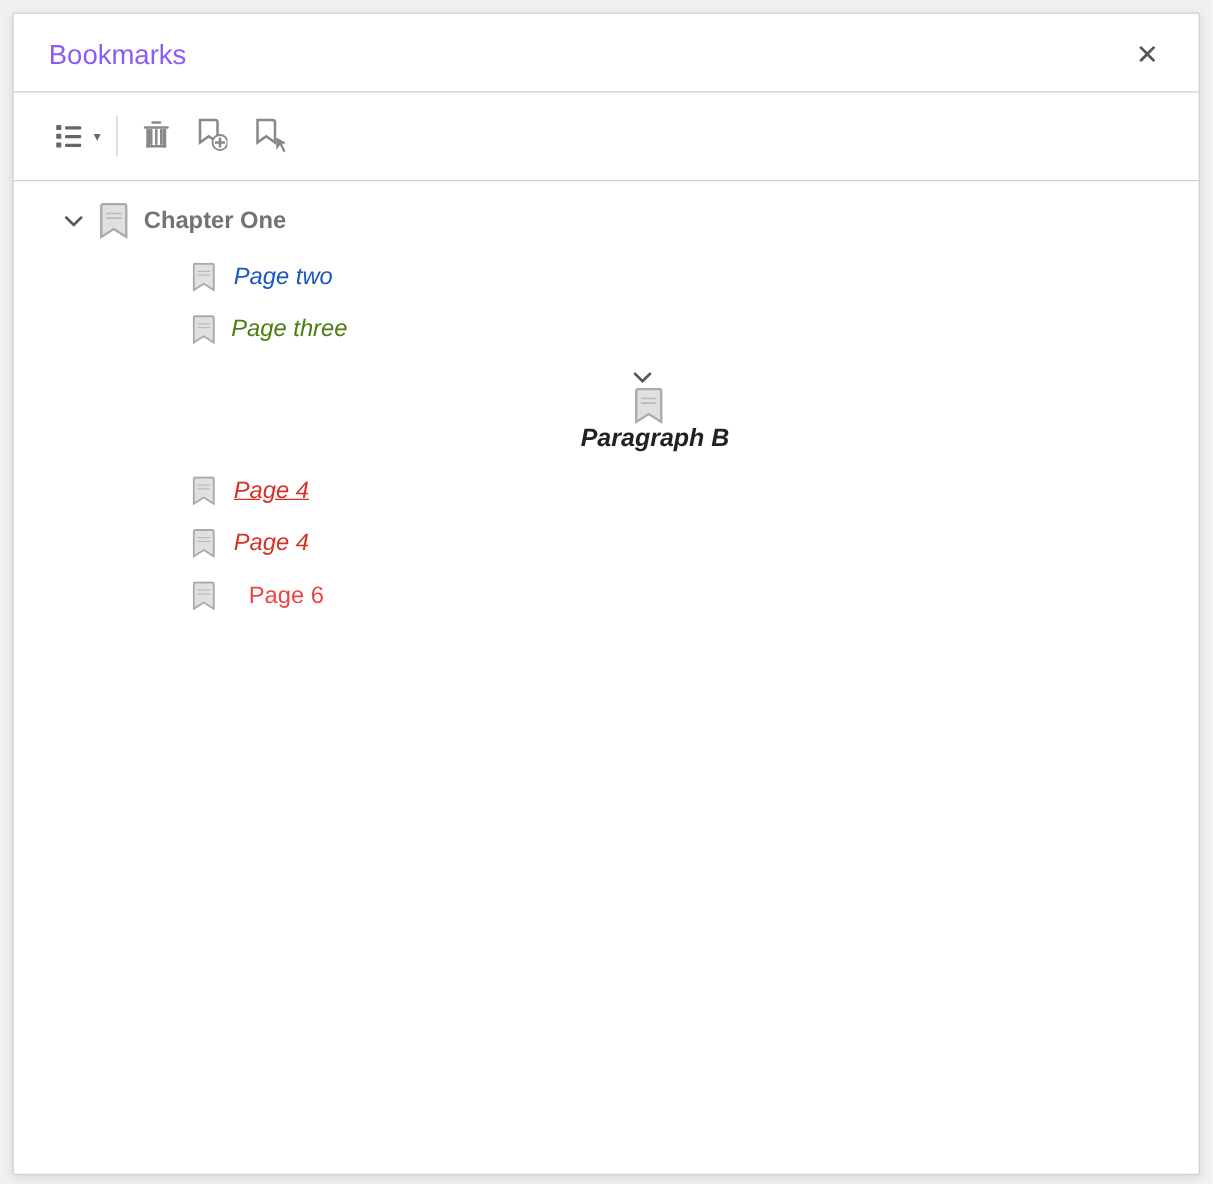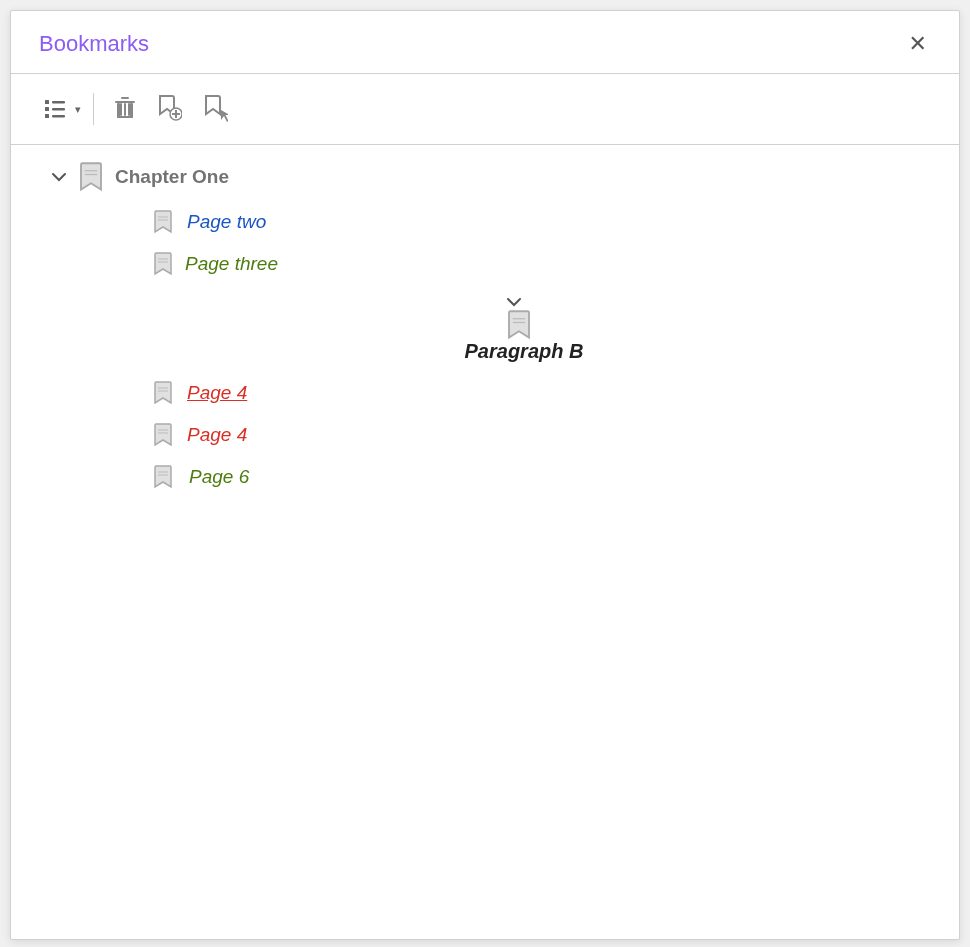--- a/index.html
+++ b/index.html
@@ -224,16 +224,16 @@
       </div>
       <div style="display: flex; align-items: center; padding: 9px 8px 9px 92px; cursor: pointer;">
         <span style="width: 26px; flex-shrink: 0; font-size: 16px; color: rgb(85, 85, 85); display: flex; align-items: center;"></span>
         <span style="width: 28px; flex-shrink: 0; display: flex; align-items: center; justify-content: center;">
           <svg width="18" height="24" viewBox="0 0 18 24" fill="none" xmlns="http://www.w3.org/2000/svg">
     <path d="M2 1 H16 Q17 1 17 2.5 V22 L9 17 L1 22 V2.5 Q1 1 2 1 Z" stroke="#aaa" stroke-width="1.5" fill="#e0e0e0"></path>
     <line x1="4" y1="7" x2="14" y2="7" stroke="#bbb" stroke-width="1"></line>
     <line x1="4" y1="10" x2="14" y2="10" stroke="#bbb" stroke-width="1"></line>
   </svg>
         </span>
-        <span style="margin-left: 12px; font-size: 19px; font-style: italic; color: #4d7c0f;">Page 6</span>
+        <span style="margin-left: 22px; font-size: 19px; color: #ef4444;">Page 6</span>
       </div>
     </div>
 </div>
 
 </body></html>

